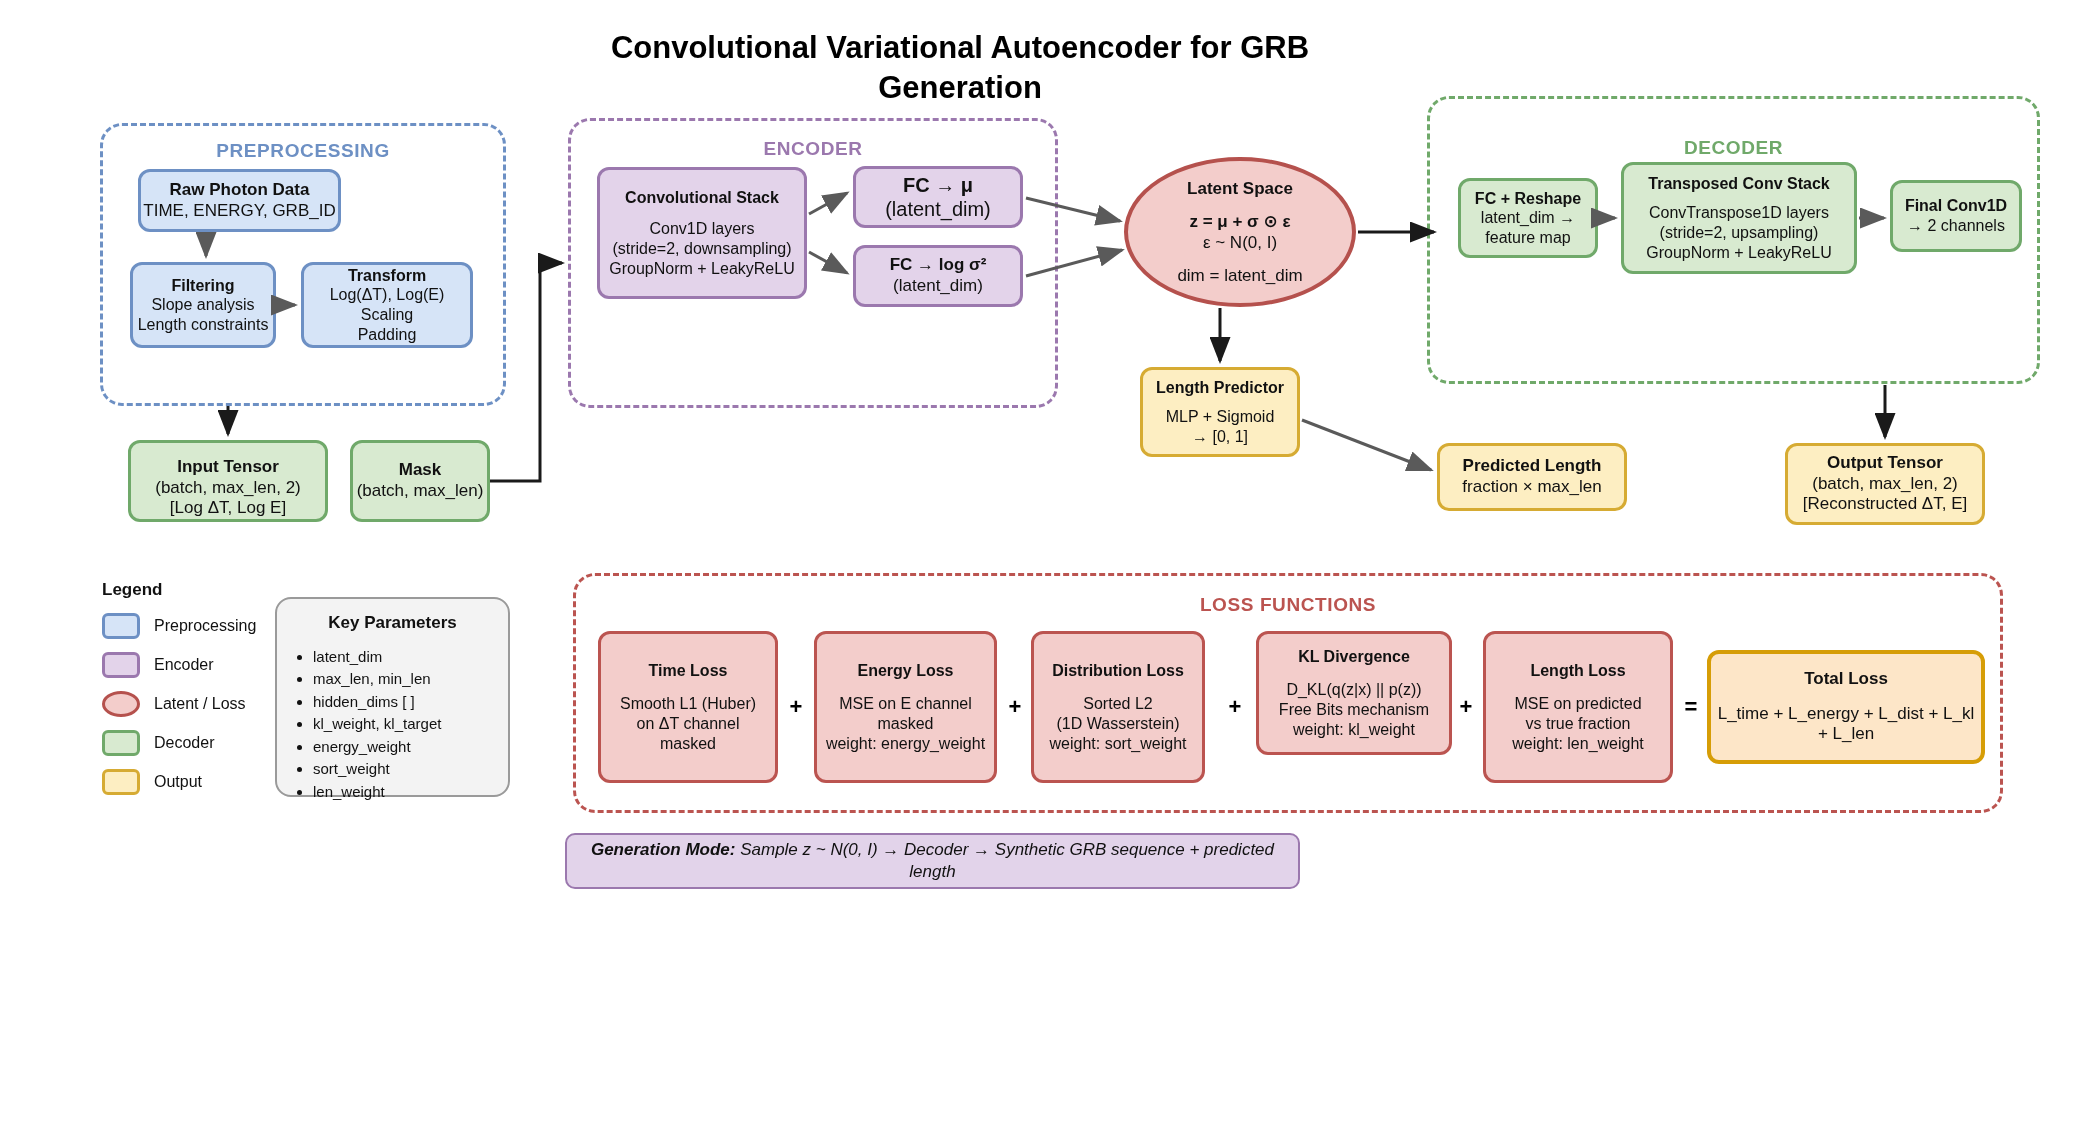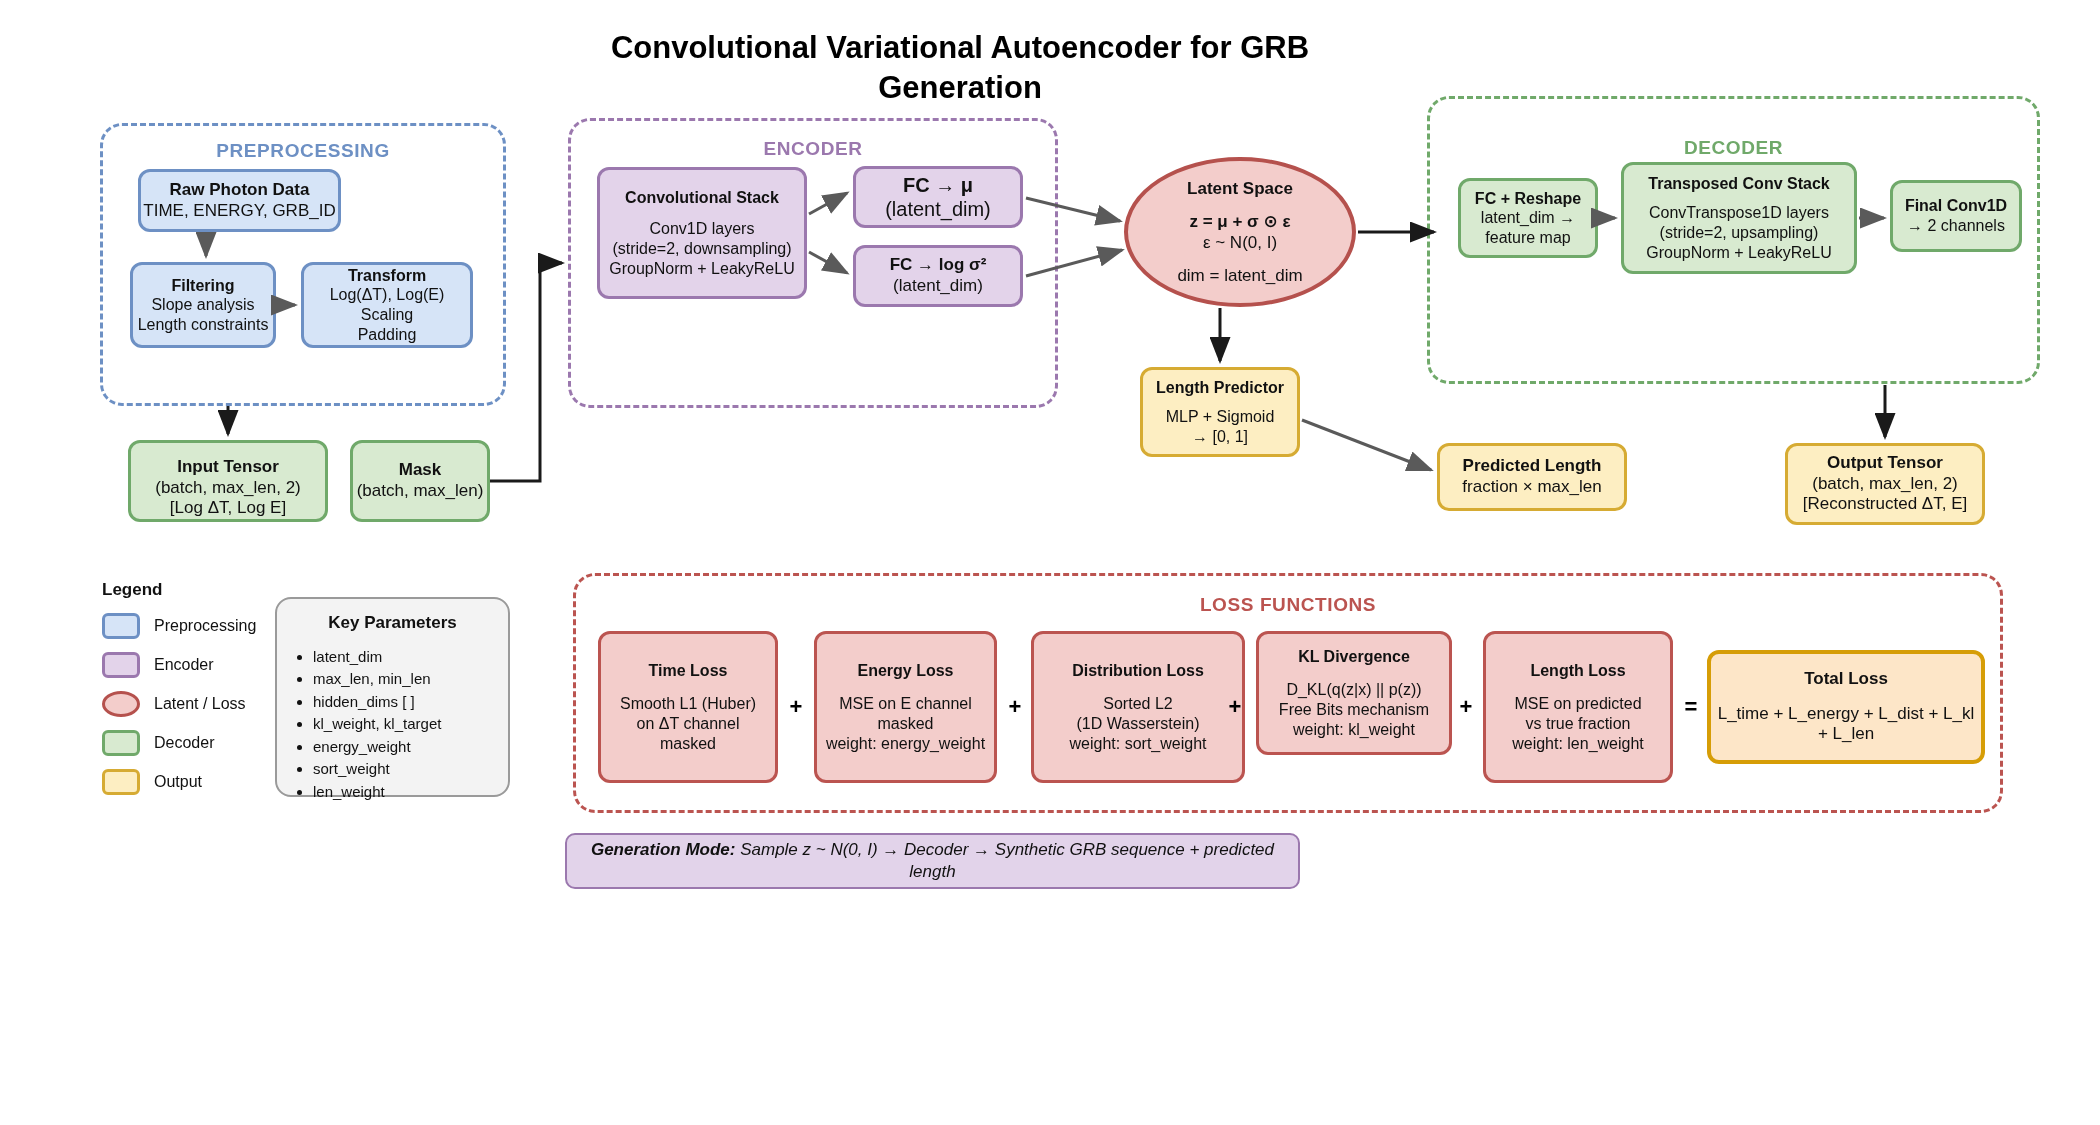--- a/index.html
+++ b/index.html
@@ -184,21 +184,21 @@
   <div class="op" style="left:778px;top:631px;width:36px;height:152px;">+</div>
 
   <div class="node loss" style="left:814px;top:631px;width:183px;height:152px;font-size:16px;white-space:pre-line;">
     <div class="ttl" style="margin-bottom:14px;">Energy Loss</div>
     <div class="sub">MSE on E channel
 masked
 weight: energy_weight</div>
   </div>
   <div class="op" style="left:997px;top:631px;width:36px;height:152px;">+</div>
 
-  <div class="node loss" style="left:1031px;top:631px;width:214px;height:152px;font-size:16px;white-space:pre-line;">
+  <div class="node loss" style="left:1031px;top:631px;width:174px;height:152px;font-size:16px;white-space:pre-line;">
     <div class="ttl" style="margin-bottom:14px;">Distribution Loss</div>
     <div class="sub">Sorted L2
 (1D Wasserstein)
 weight: sort_weight</div>
   </div>
   <div class="op" style="left:1217px;top:631px;width:36px;height:152px;">+</div>
 
   <div class="node loss" style="left:1256px;top:631px;width:196px;height:124px;font-size:16px;white-space:pre-line;">
     <div class="ttl" style="margin-bottom:14px;">KL Divergence</div>
     <div class="sub">D_KL(q(z|x) || p(z))

